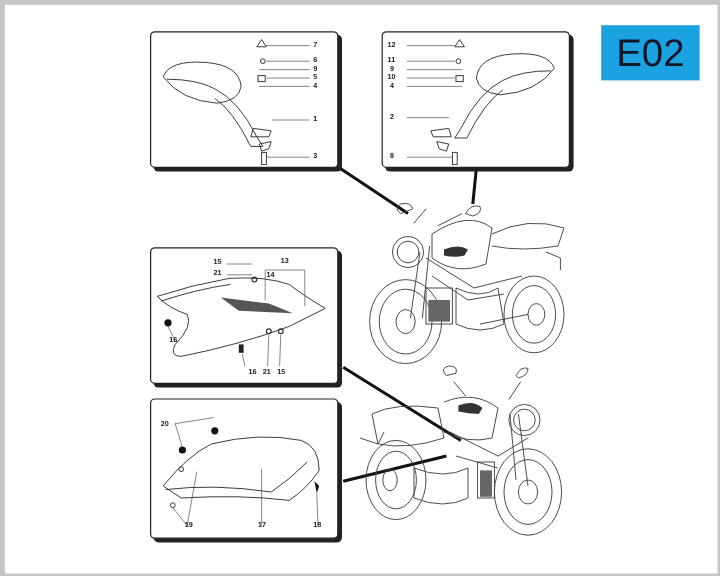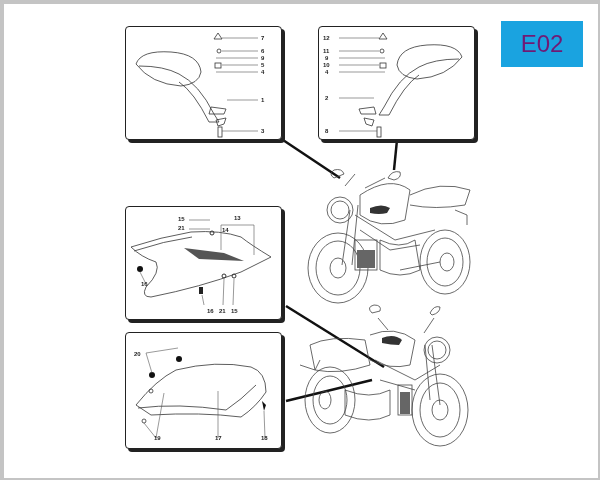--- a/index.html
+++ b/index.html
@@ -1,18 +1,18 @@
 <!DOCTYPE html>
 <html><head>
 <meta charset="utf-8">
 <style>
   html, body { margin:0; padding:0; }
   body { width:600px; height:480px; background:#ffffff; font-family:"Liberation Sans", sans-serif; position:relative; overflow:hidden; }
   .frame { position:absolute; left:0; top:0; width:594px; height:474px; border-top:4px solid #c4c4c4; border-left:4px solid #c4c4c4; border-right:2px solid #c4c4c4; border-bottom:2px solid #c4c4c4; box-sizing:border-box; width:600px; height:480px; }
-  .badge { position:absolute; left:501px; top:21px; width:82px; height:46px; background:#1aa3e0; color:#701a75; font-size:24px; line-height:46px; text-align:center; letter-spacing:0px; }
+  .badge { position:absolute; left:501px; top:21px; width:82px; height:46px; background:#1aa3e0; color:#0f172a; font-size:32px; line-height:46px; text-align:center; letter-spacing:0px; }
   .panel { position:absolute; background:#fff; border:1.5px solid #222; border-radius:4px; box-shadow:3px 3px 0 #222; }
   .lbl { position:absolute; font-size:6px; font-weight:bold; color:#222; font-family:"Liberation Sans", sans-serif; }
   svg { position:absolute; left:0; top:0; }
 </style>
 </head>
 <body>
 
 <div class="frame"></div>
 
 <div class="badge">E02</div>

